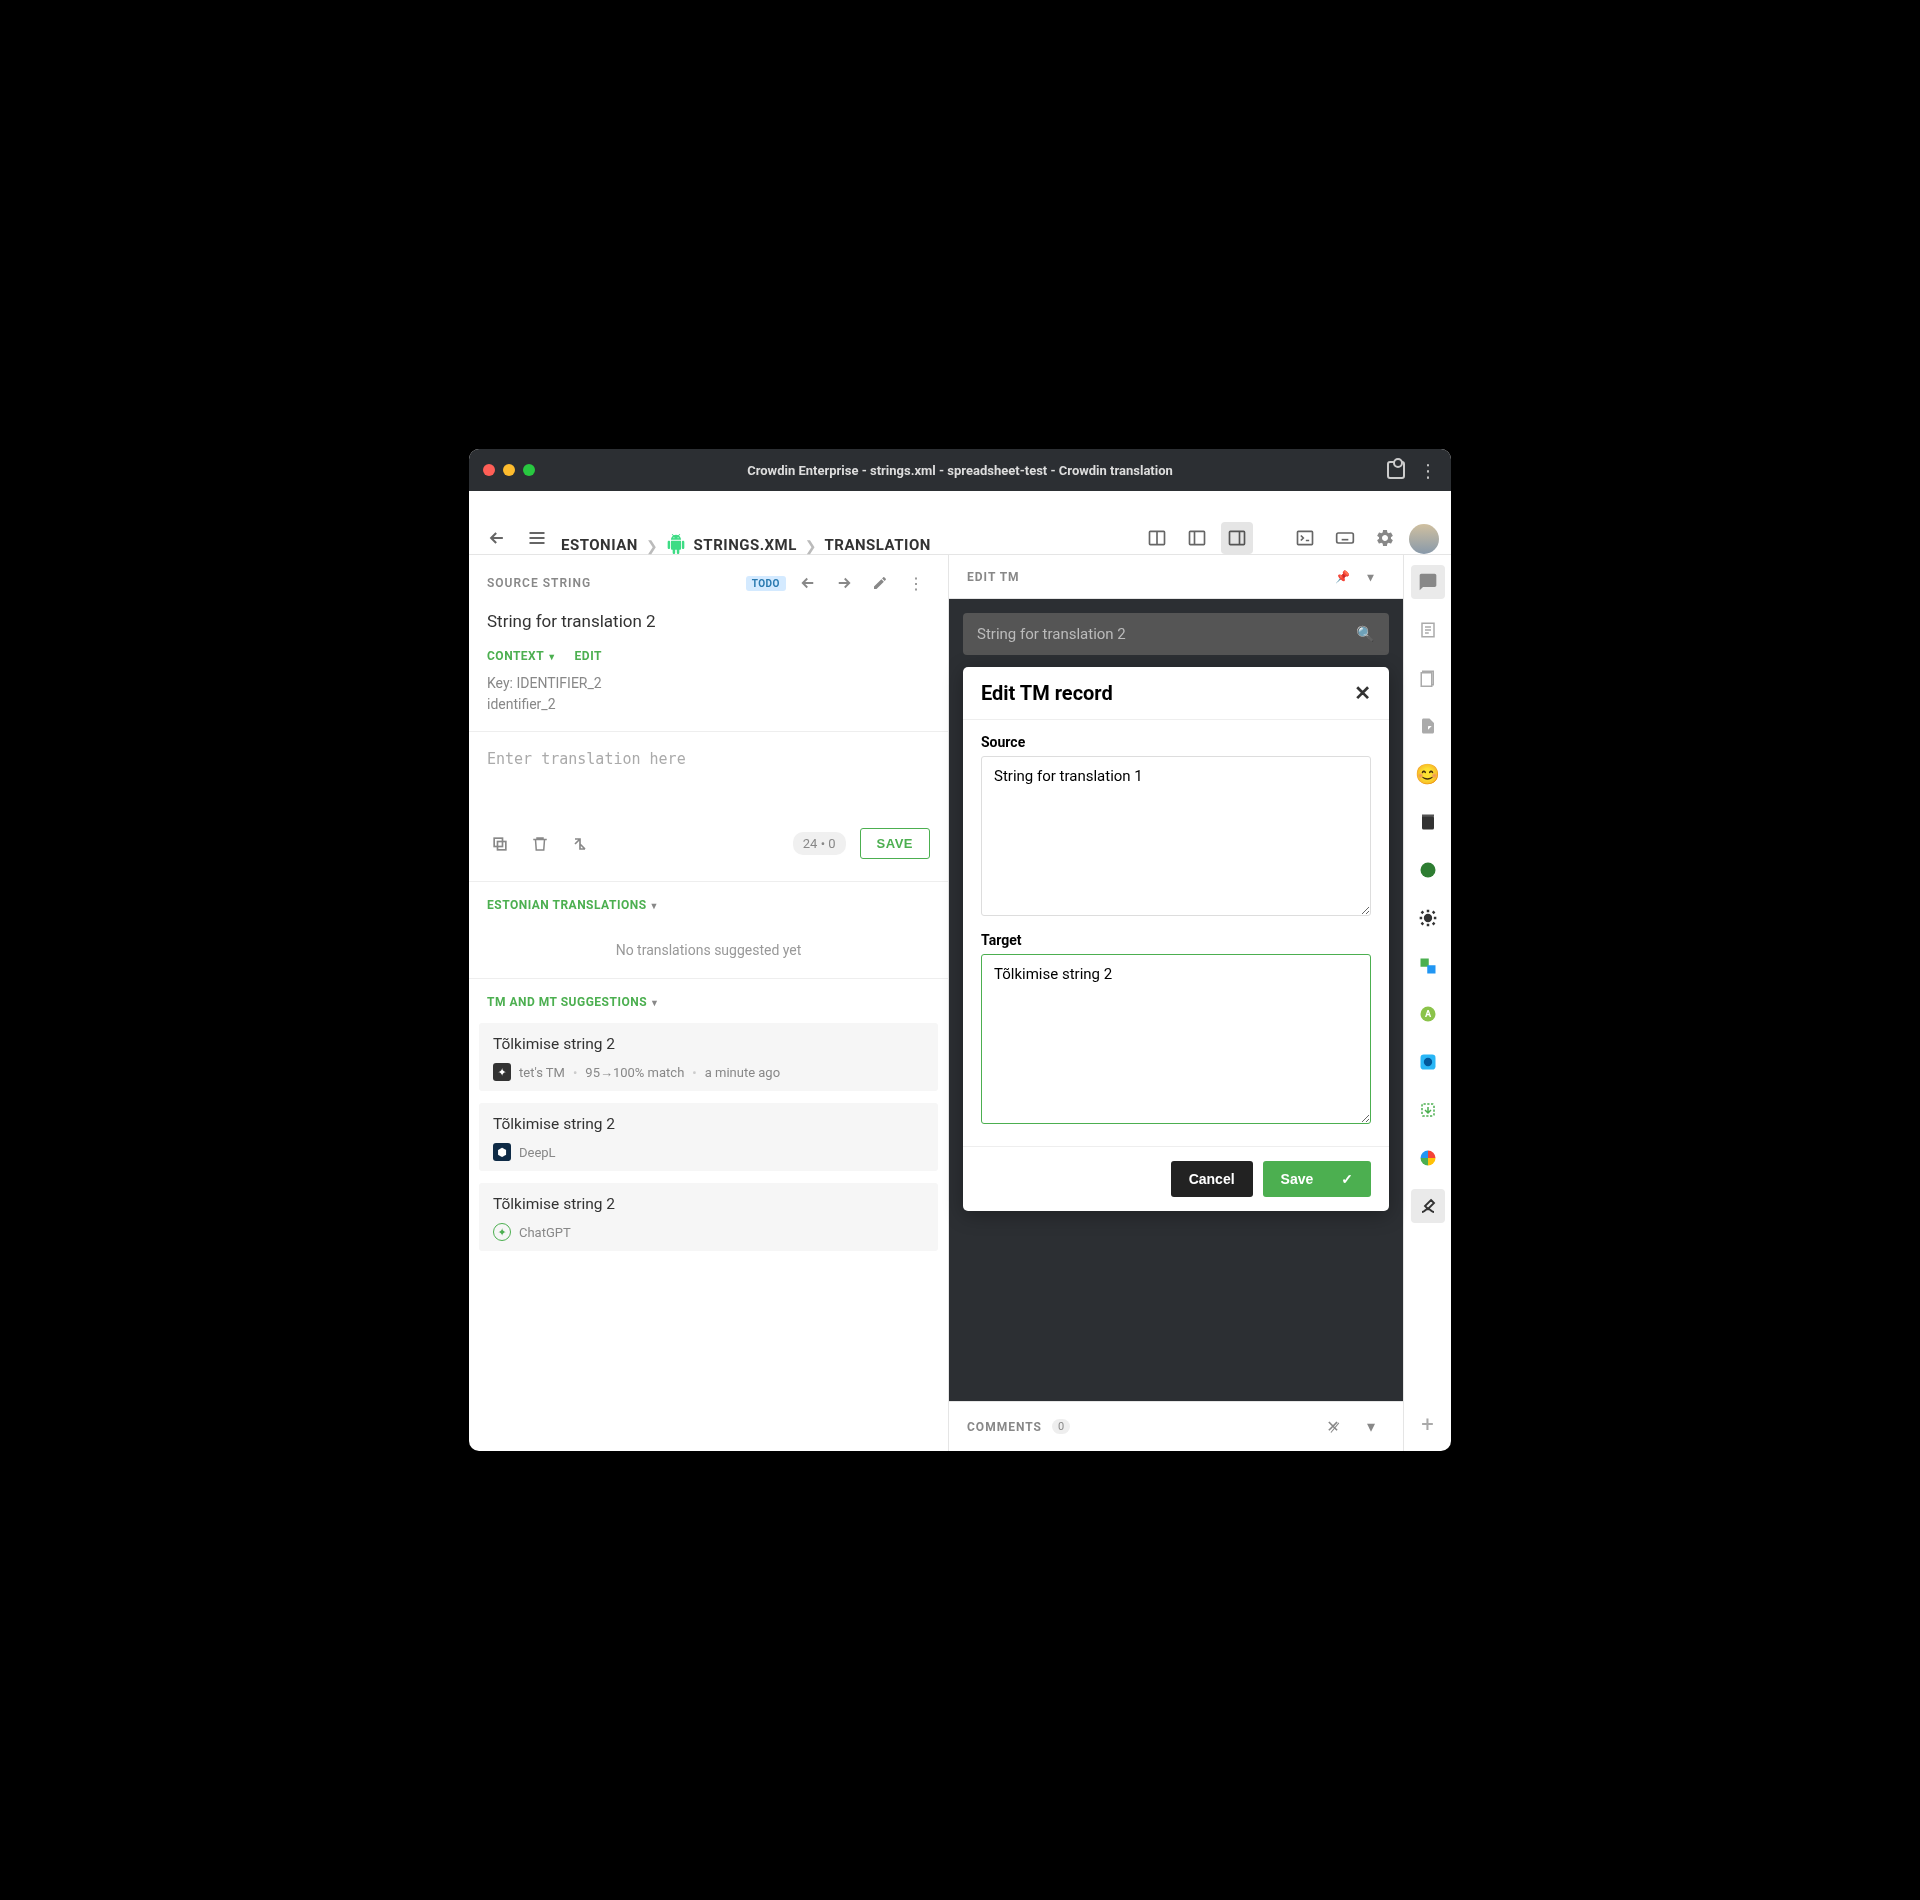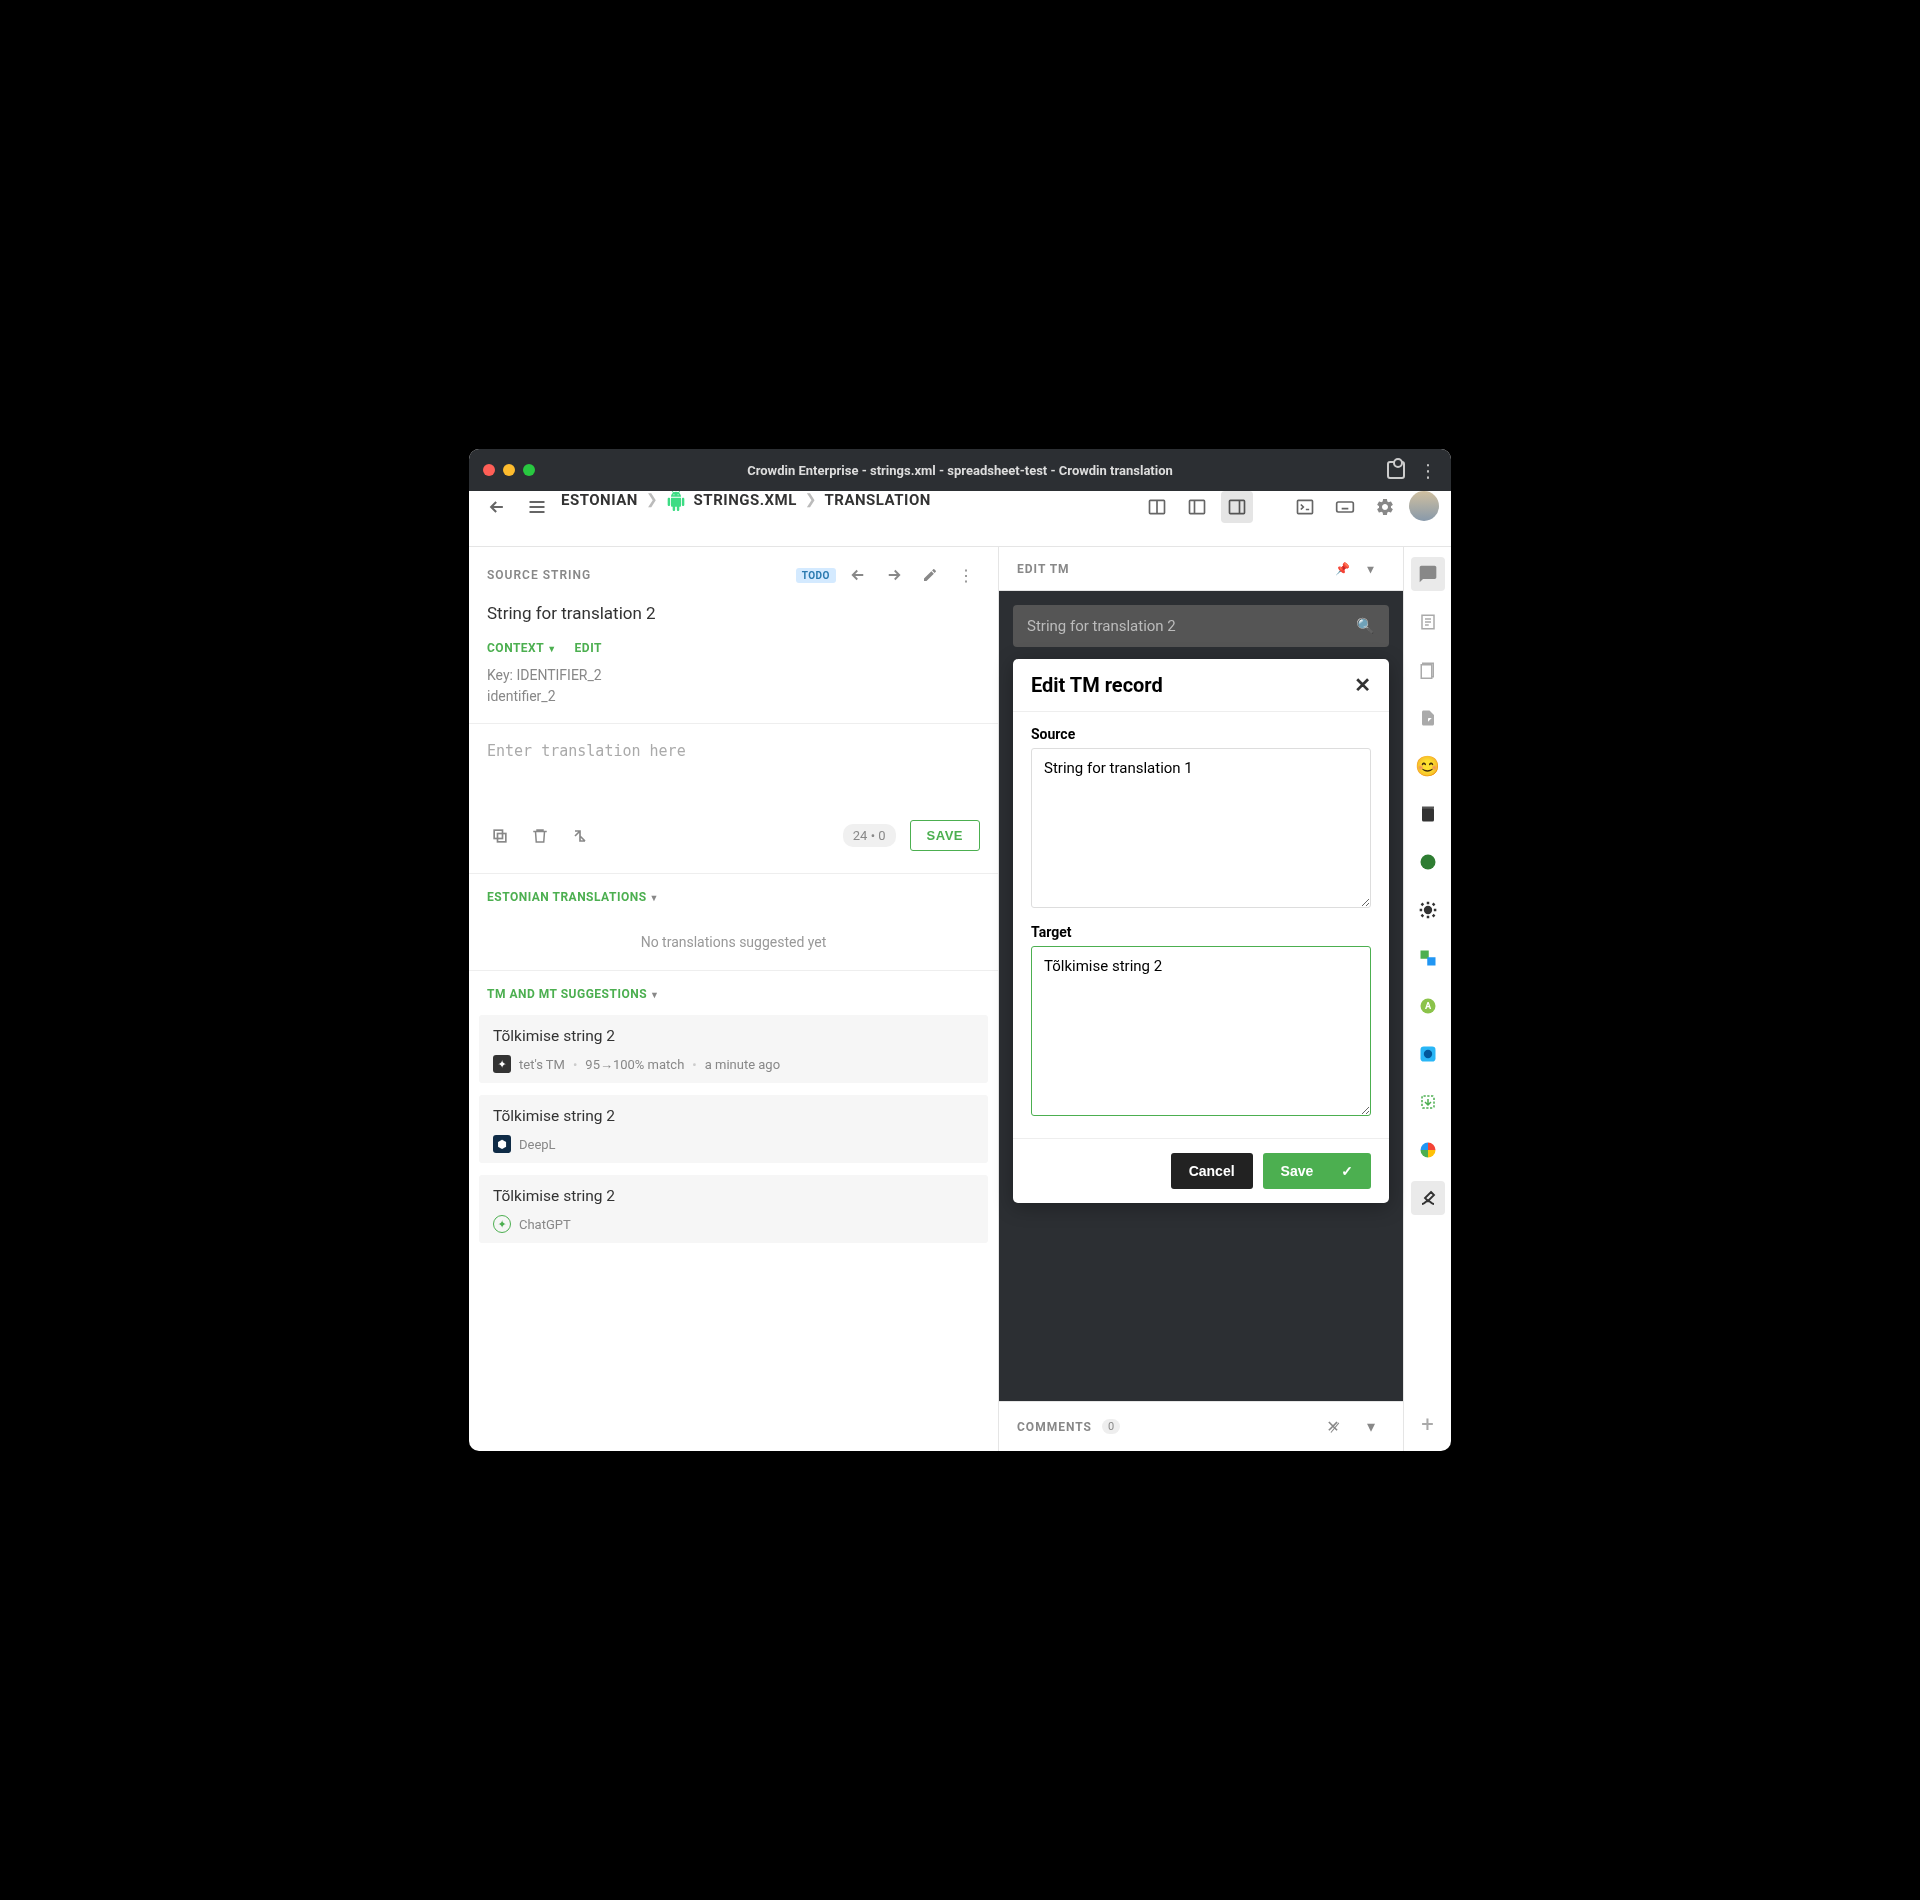--- a/index.html
+++ b/index.html
@@ -8,30 +8,30 @@
 .titlebar { background:#2c2f33; height:42px; display:flex; align-items:center; padding:0 14px; position:relative;}
 .traffic { display:flex; gap:8px;}
 .tl { width:12px; height:12px; border-radius:50%;}
 .tl.red{background:#ff5f57;} .tl.yel{background:#febc2e;} .tl.grn{background:#28c840;}
 .title { position:absolute; left:0; right:0; text-align:center; color:#ddd; font-size:13px;font-weight:bold;}
 .titlebar-right{ margin-left:auto; display:flex; gap:14px; align-items:center; z-index:2;}
 .ext-icon{ width:18px;height:18px; border:2px solid #ccc; border-radius:3px; position:relative;}
 .ext-icon:before{content:"";position:absolute;top:-5px;left:4px;width:6px;height:6px;border:2px solid #ccc;border-radius:50%;background:#2c2f33;}
 .dots{color:#ccc;font-size:18px;}
 
-.toolbar{ height:56px; border-bottom:1px solid #e5e5e5; display:flex; align-items:flex-start; padding:0 12px; gap:8px;}
+.toolbar{ height:64px; border-bottom:1px solid #e5e5e5; display:flex; align-items:flex-end; padding:0 12px; gap:8px;}
 .tb-ic{ width:32px;height:32px; display:flex;align-items:center;justify-content:center; color:#666; cursor:pointer; border-radius:4px;}
 .tb-ic.active{ background:#e5e5e5;}
 .crumb{ font-weight:700; font-size:15px; color:#333; letter-spacing:0.5px;}
 .crumb-sep{ color:#bbb; font-size:14px;}
 .spacer{flex:1;}
 .avatar{width:30px;height:30px;border-radius:50%;background:linear-gradient(#d0c0a0,#8899aa);}
 
 .body{ flex:1; display:flex; overflow:hidden;}
-.left{ width:530px; border-right:1px solid #e5e5e5; display:flex; flex-direction:column; overflow-y:auto;}
+.left{ width:480px; border-right:1px solid #e5e5e5; display:flex; flex-direction:column; overflow-y:auto;}
 .src-hdr{ display:flex; align-items:center; padding:14px 18px 8px; gap:8px;}
 .src-hdr-lbl{ font-size:12px; font-weight:600; color:#888; letter-spacing:1px;}
 .todo{ background:#d4eaff; color:#2a7ab0; font-size:10px; font-weight:700; padding:2px 6px; border-radius:3px; letter-spacing:0.5px;}
 .sm-ic{ width:28px;height:28px;display:flex;align-items:center;justify-content:center;color:#888;cursor:pointer;}
 .src-txt{ padding:6px 18px 14px; font-size:17px; color:#333;}
 .ctx{ padding:4px 18px 8px; display:flex; gap:18px;}
 .ctx-link{ font-size:12px; font-weight:700; color:#4caf50; letter-spacing:0.5px; cursor:pointer;text-align:right;}
 .ctx-link .chev{font-size:9px;margin-left:3px;}
 .key-info{ padding:2px 18px 16px; font-size:14px; color:#888; line-height:1.5;}
 .trans-area{ border-top:1px solid #eee; padding:18px;}

